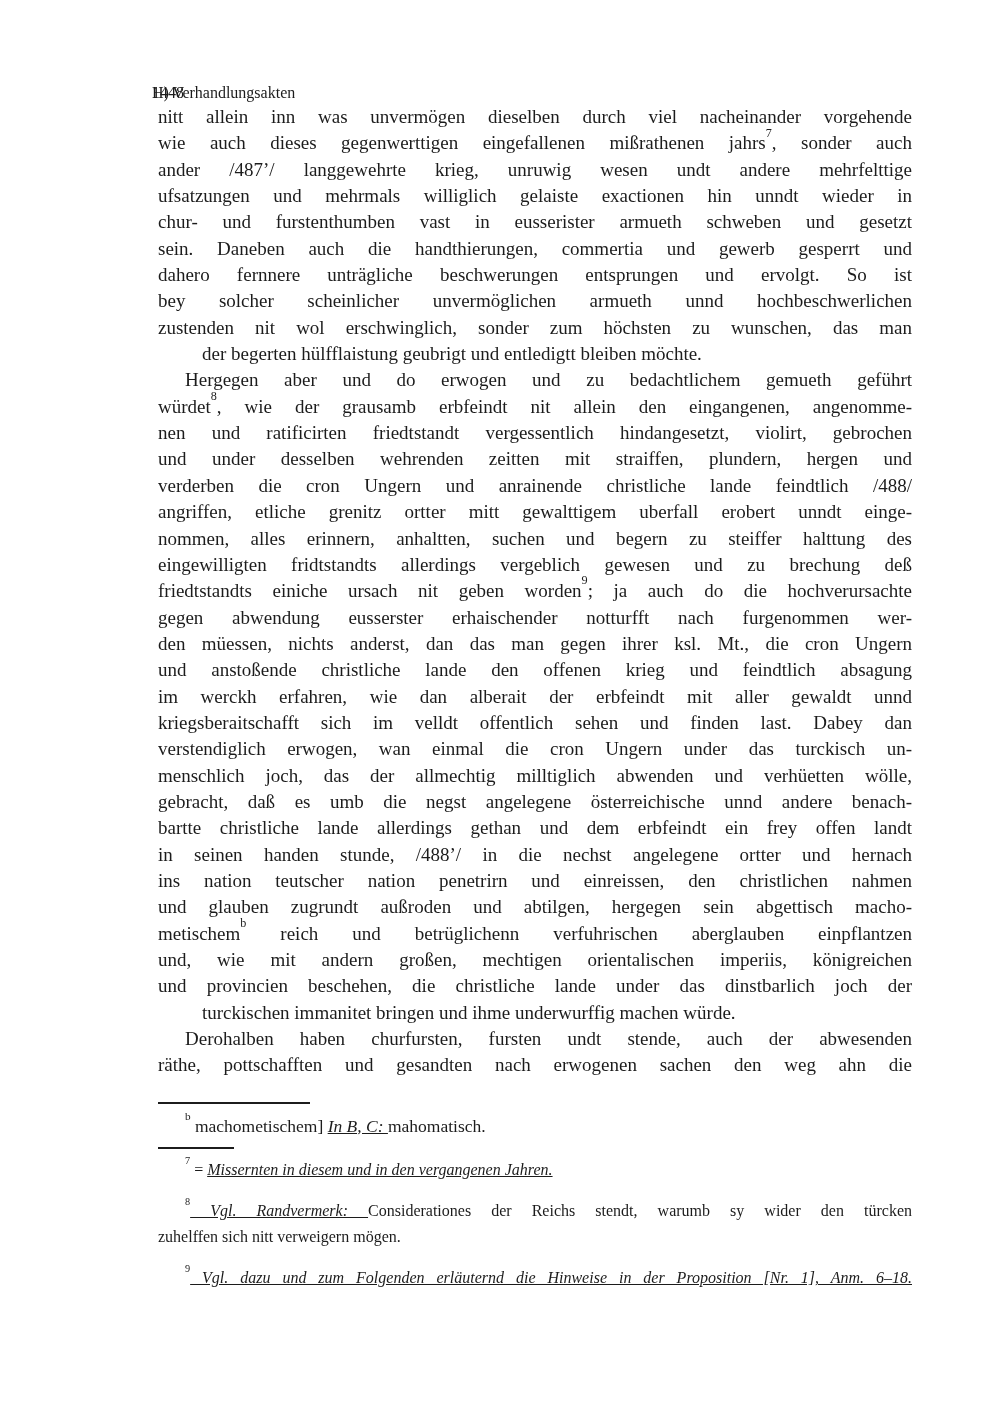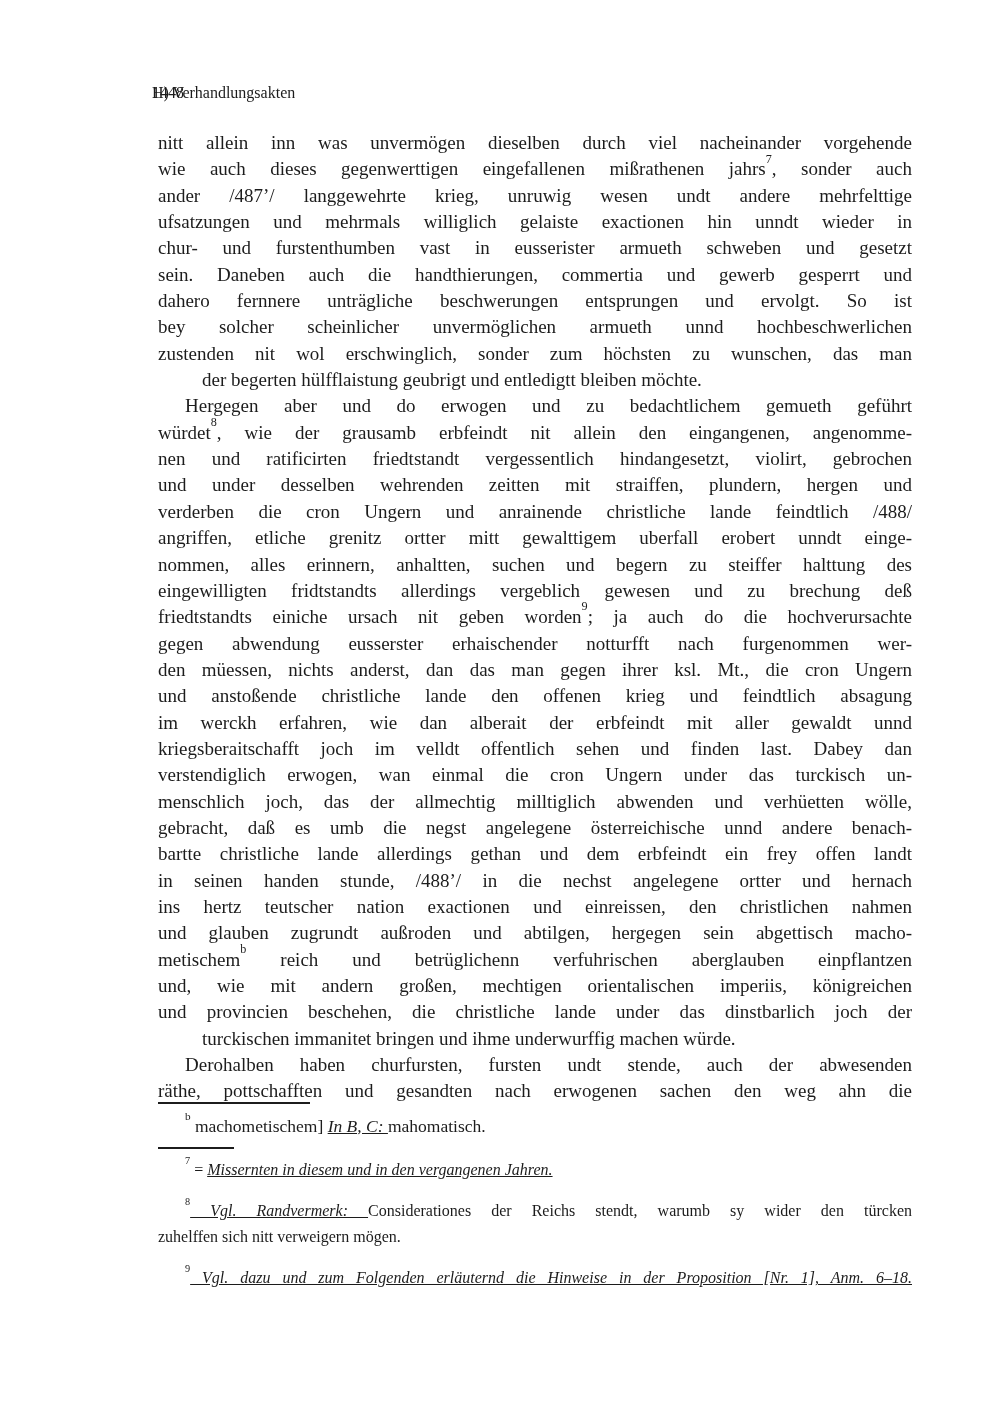--- a/index.html
+++ b/index.html
@@ -8,21 +8,21 @@
     background: #ffffff;
     color: #1c1c1c;
     font-family: "Liberation Serif", "DejaVu Serif", serif;
   }
   .sheet { position: relative; width: 1004px; height: 1418px; background: #ffffff; overflow: hidden; }
 
   .runhead { position: absolute; left: 152px; top: 84px; width: 754px; height: 26px; font-size: 16px; }
   .pagenum { position: absolute; left: 0; top: 0; }
   .runtitle { position: absolute; left: 0; right: 0; }
 
-  .textblock { position: absolute; left: 158px; top: 130px; width: 754px; font-size: 19px; line-height: 26.35px; }
+  .textblock { position: absolute; left: 158px; top: 104px; width: 754px; font-size: 19px; line-height: 26.35px; }
   .ln { text-align: justify; text-align-last: justify; }
   .ln.lastline { text-align-last: left; margin-left: 44px; }
   .ln.indent { text-indent: 27px; }
 
   .sup { font-size: 64%; line-height: 0; position: relative; top: -0.45em; }
 
   .rule { height: 1.6px; background: #1c1c1c; }
 
   .apparatus { position: absolute; left: 158px; top: 1102px; width: 754px; font-size: 17.5px; line-height: 25.5px; }
   .rule-apparatus { width: 152px; margin-bottom: 10px; }
@@ -63,27 +63,27 @@
     <div class="ln">und under desselben wehrenden zeitten mit straiffen, plundern, hergen und</div>
     <div class="ln">verderben die cron Ungern und anrainende christliche lande feindtlich /488/</div>
     <div class="ln">angriffen, etliche grenitz ortter mitt gewalttigem uberfall erobert unndt einge-</div>
     <div class="ln">nommen, alles erinnern, anhaltten, suchen und begern zu steiffer halttung des</div>
     <div class="ln">eingewilligten fridtstandts allerdings vergeblich gewesen und zu brechung deß</div>
     <div class="ln"><span>friedtstandts einiche ursach nit geben worden</span><sup class="sup">9</sup><span>; ja auch do die hochverursachte</span></div>
     <div class="ln">gegen abwendung eusserster erhaischender notturfft nach furgenommen wer-</div>
     <div class="ln">den müessen, nichts anderst, dan das man gegen ihrer ksl. Mt., die cron Ungern</div>
     <div class="ln">und anstoßende christliche lande den offenen krieg und feindtlich absagung</div>
     <div class="ln">im werckh erfahren, wie dan alberait der erbfeindt mit aller gewaldt unnd</div>
-    <div class="ln">kriegsberaitschafft joch im velldt offentlich sehen und finden last. Dabey dan</div>
+    <div class="ln">kriegsberaitschafft sich im velldt offentlich sehen und finden last. Dabey dan</div>
     <div class="ln">verstendiglich erwogen, wan einmal die cron Ungern under das turckisch un-</div>
     <div class="ln">menschlich joch, das der allmechtig milltiglich abwenden und verhüetten wölle,</div>
     <div class="ln">gebracht, daß es umb die negst angelegene österreichische unnd andere benach-</div>
     <div class="ln">bartte christliche lande allerdings gethan und dem erbfeindt ein frey offen landt</div>
     <div class="ln">in seinen handen stunde, /488’/ in die nechst angelegene ortter und hernach</div>
-    <div class="ln">ins hertz teutscher nation exactionen und einreissen, den christlichen nahmen</div>
+    <div class="ln">ins nation teutscher nation penetrirn und einreissen, den christlichen nahmen</div>
     <div class="ln">und glauben zugrundt außroden und abtilgen, hergegen sein abgettisch macho-</div>
     <div class="ln"><span>metischem</span><sup class="sup">b</sup><span> reich und betrüglichenn verfuhrischen aberglauben einpflantzen</span></div>
     <div class="ln">und, wie mit andern großen, mechtigen orientalischen imperiis, königreichen</div>
     <div class="ln">und provincien beschehen, die christliche lande under das dinstbarlich joch der</div>
     <div class="ln lastline">turckischen immanitet bringen und ihme underwurffig machen würde.</div>
     <div class="ln indent">Derohalben haben churfursten, fursten undt stende, auch der abwesenden</div>
     <div class="ln">räthe, pottschafften und gesandten nach erwogenen sachen den weg ahn die</div>
   </div>
 
   <div class="apparatus">

